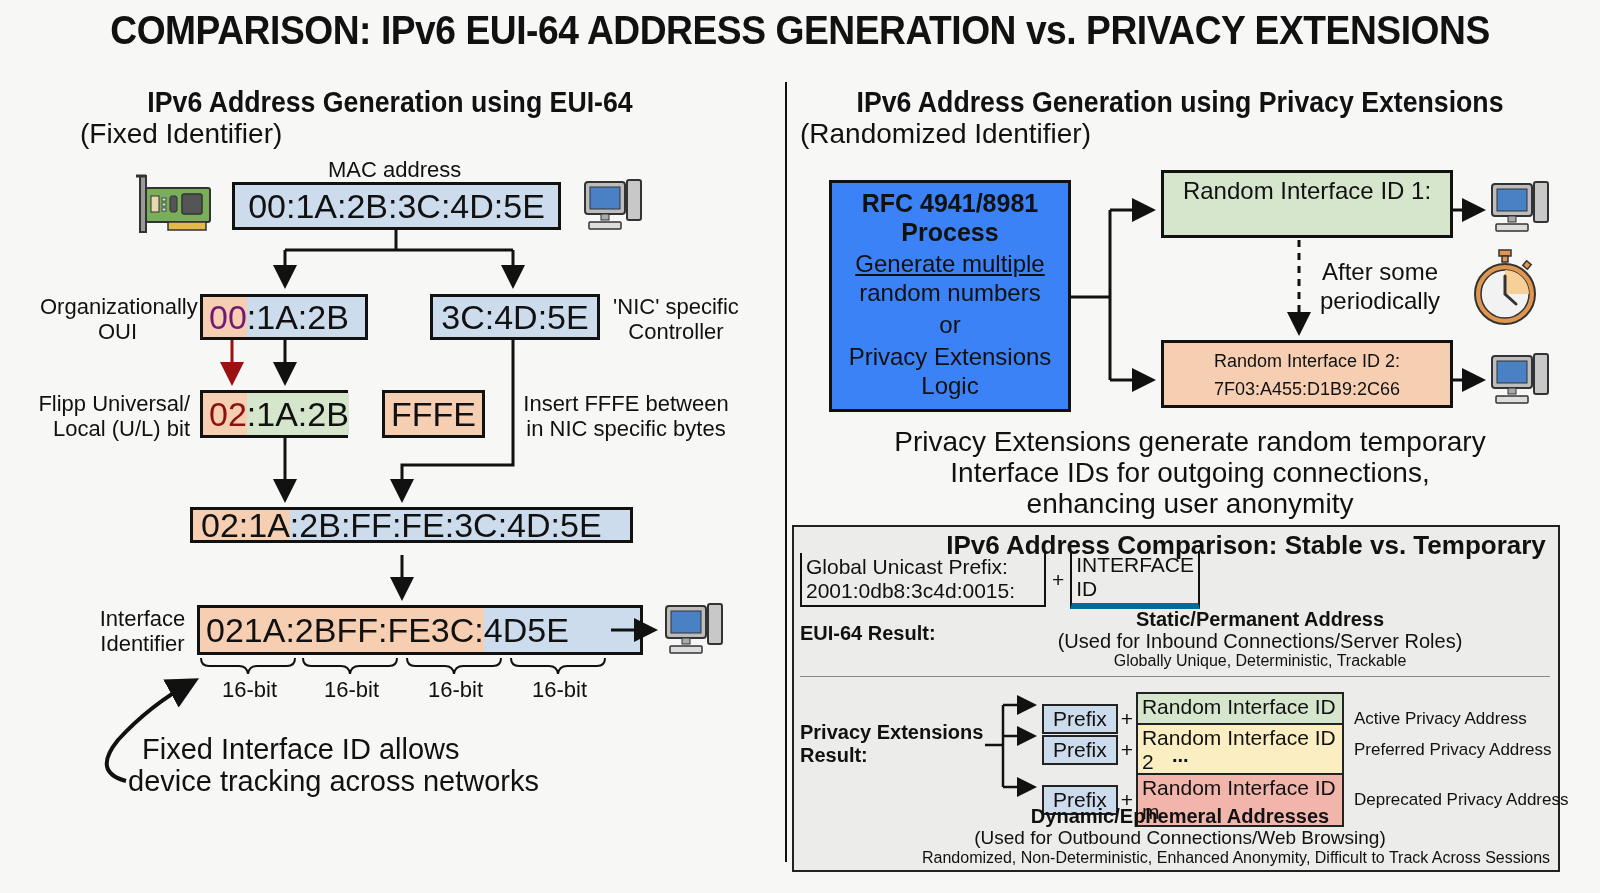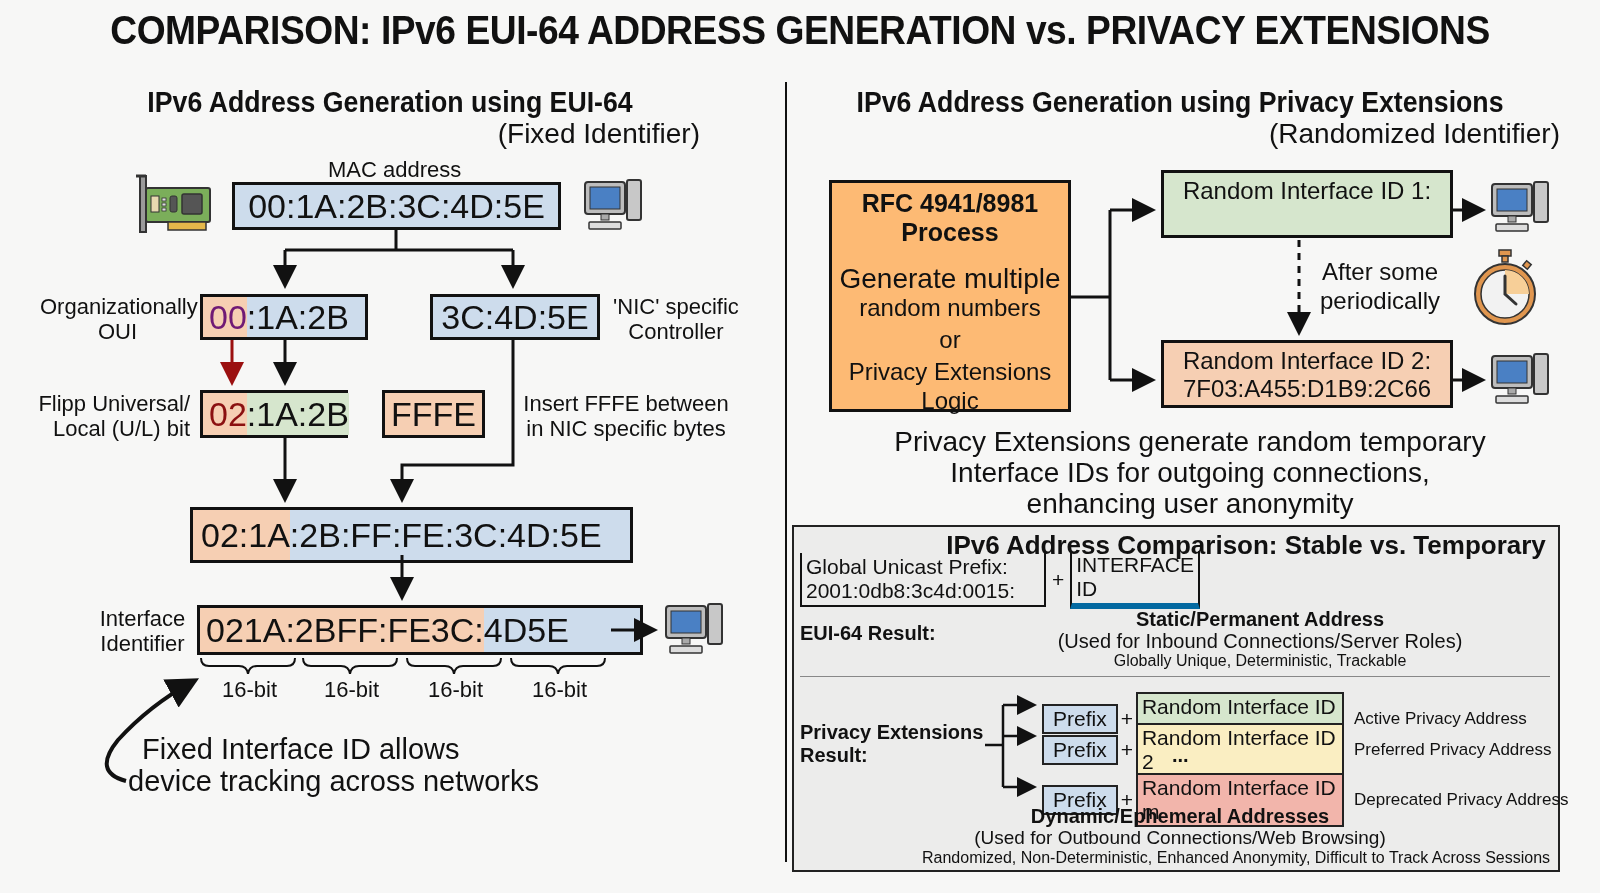--- a/index.html
+++ b/index.html
@@ -1,27 +1,27 @@
 <!DOCTYPE html>
 <html><head>
 <meta charset="utf-8">
 <style>
   html,body{margin:0;padding:0;}
   body{width:1600px;height:893px;background:#f7f7f6;position:relative;overflow:hidden;
        font-family:"Liberation Sans", sans-serif;color:#111;}
   .abs{position:absolute;}
   .title{left:0;top:8px;width:1600px;text-align:center;font-weight:bold;font-size:40px;letter-spacing:-0.5px;transform:scaleX(0.93);}
   .h2{font-weight:bold;font-size:29px;text-align:center;transform:scaleX(0.92);}
-  .h3{font-size:28px;text-align:right;}
+  .h3{font-size:28px;text-align:left;}
   .lbl{font-size:22px;line-height:25px;}
   .box{position:absolute;border:3px solid #111;box-sizing:border-box;display:flex;align-items:center;justify-content:center;font-size:34px;white-space:nowrap;}
   .blue{background:#cddcec;}
   .orange{background:#f6cfb3;}
   .green{background:#d6e6cd;}
-  .gray{background:#fdba74;}
+  .gray{background:#3b82f6;}
   .yellow{background:#faeec2;}
   .red{background:#f2b5ab;}
   .divider{left:785px;top:82px;width:2px;height:780px;background:#111;}
   .compbox{left:792px;top:525px;width:768px;height:347px;border:2px solid #222;background:#ececeb;box-sizing:border-box;}
   .center{text-align:center;}
   svg.overlay{position:absolute;left:0;top:0;}
 </style>
 </head>
 <body>
 
@@ -82,21 +82,21 @@
   <span class="green" style="height:100%;flex:1;display:flex;align-items:center;">:1A:2B</span>
 </div>
 <div class="box orange" style="left:382px;top:390px;width:103px;height:48px;">
   <span>FFFE</span>
 </div>
 <div class="abs lbl center" style="left:520px;top:391px;width:212px;">
   <div>Insert FFFE between</div>
   <div>in NIC specific bytes</div>
 </div>
 
-<div class="box" style="left:190px;top:507px;width:443px;height:56px;padding:0;justify-content:flex-start;">
+<div class="box" style="left:190px;top:507px;width:443px;height:36px;padding:0;justify-content:flex-start;">
   <span class="orange" style="height:100%;display:flex;align-items:center;padding-left:8px;">02:1A</span>
   <span class="blue" style="height:100%;flex:1;display:flex;align-items:center;">:2B:FF:FE:3C:4D:5E</span>
 </div>
 
 <div class="abs lbl center" style="left:90px;top:606px;width:105px;">
   <div>Interface</div>
   <div>Identifier</div>
 </div>
 <div class="box" style="left:197px;top:605px;width:446px;height:50px;padding:0;justify-content:flex-start;">
   <span class="orange" style="height:100%;display:flex;align-items:center;padding-left:6px;">021A:2BFF:FE3C:</span>
@@ -119,31 +119,31 @@
 </div>
 
 <div class="abs divider"></div>
 
 <div class="abs h2" style="left:800px;top:86px;width:760px;">IPv6 Address Generation using Privacy Extensions</div>
 <div class="abs h3" style="left:800px;top:118px;width:760px;">(Randomized Identifier)</div>
 
 <div class="abs gray" style="left:829px;top:180px;width:242px;height:232px;border:3px solid #111;box-sizing:border-box;text-align:center;">
   <div style="font-weight:bold;font-size:25px;line-height:29px;margin-top:6px;">RFC 4941/8981</div>
   <div style="font-weight:bold;font-size:25px;line-height:29px;">Process</div>
-  <div style="font-size:28px;line-height:29px;margin-top:17px;">Generate multiple</div>
+  <div style="font-size:24px;line-height:29px;margin-top:2px;text-decoration:underline;">Generate multiple</div>
   <div style="font-size:24px;line-height:29px;">random numbers</div>
   <div style="font-size:24px;line-height:35px;text-align:center;">or</div>
   <div style="font-size:24px;line-height:29px;">Privacy Extensions</div>
   <div style="font-size:24px;line-height:29px;">Logic</div>
 </div>
 
 <div class="abs green" style="left:1161px;top:170px;width:292px;height:68px;border:3px solid #111;box-sizing:border-box;text-align:center;font-size:24px;line-height:28px;padding-top:4px;">
   <div>Random Interface ID 1:</div>
 </div>
-<div class="abs orange" style="left:1161px;top:340px;width:292px;height:68px;border:3px solid #111;box-sizing:border-box;text-align:center;font-size:24px;line-height:28px;padding-top:4px;">
+<div class="abs orange" style="left:1161px;top:340px;width:292px;height:68px;border:3px solid #111;box-sizing:border-box;text-align:center;font-size:18px;line-height:28px;padding-top:4px;">
   <div>Random Interface ID 2:</div>
   <div>7F03:A455:D1B9:2C66</div>
 </div>
 
 <div class="abs center" style="left:1310px;top:257px;width:140px;font-size:24px;line-height:29px;">
   <div>After some</div>
   <div>periodically</div>
 </div>
 
 <div class="abs" style="left:1490px;top:180px;width:60px;height:56px;">

